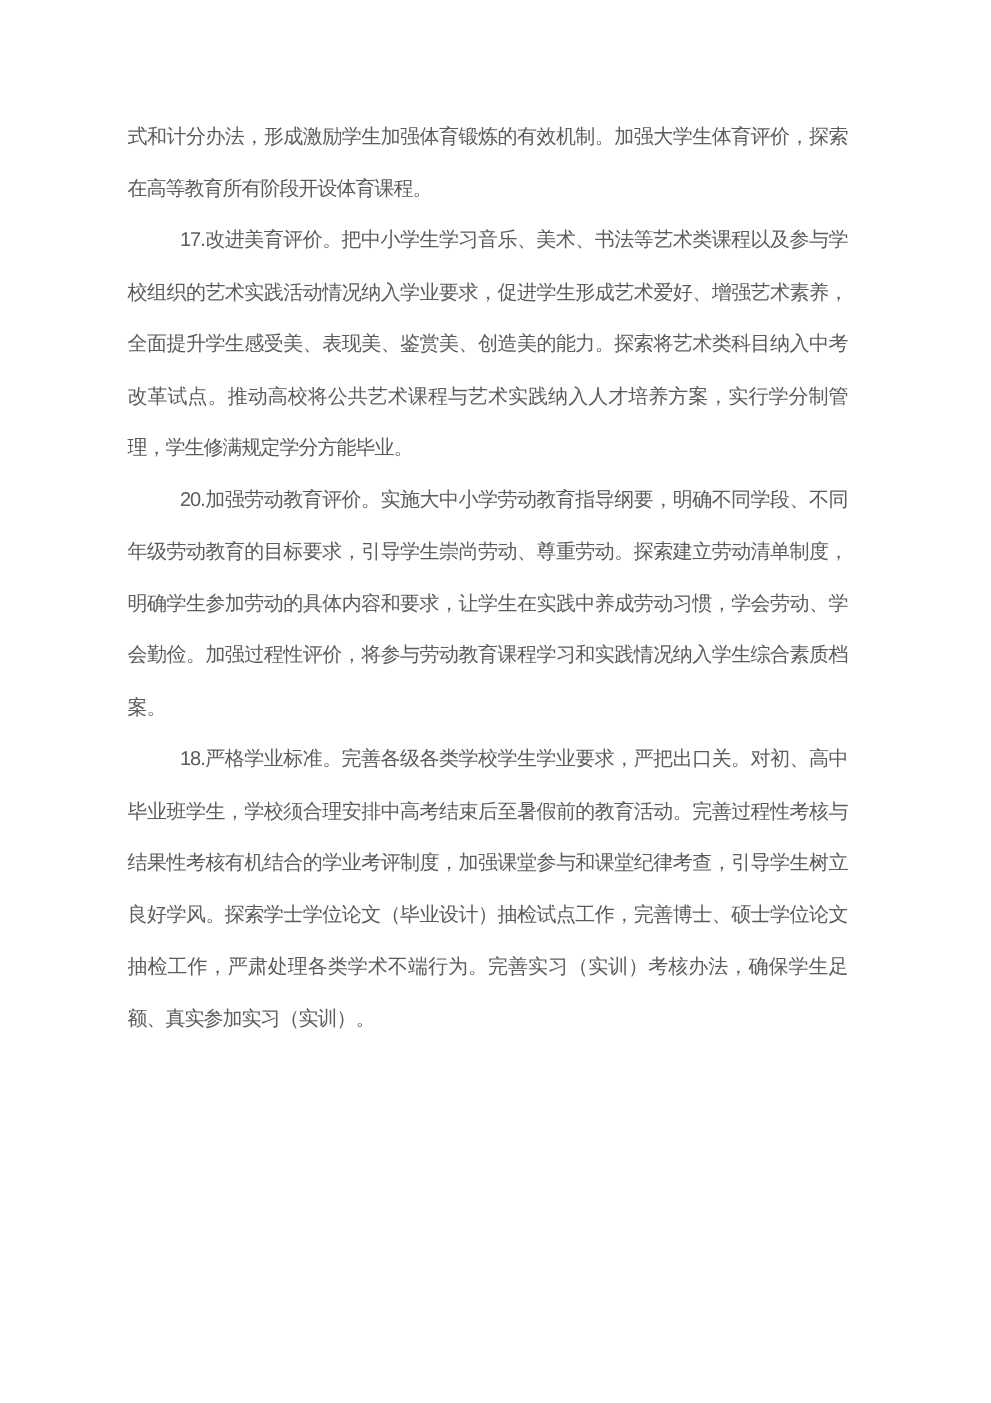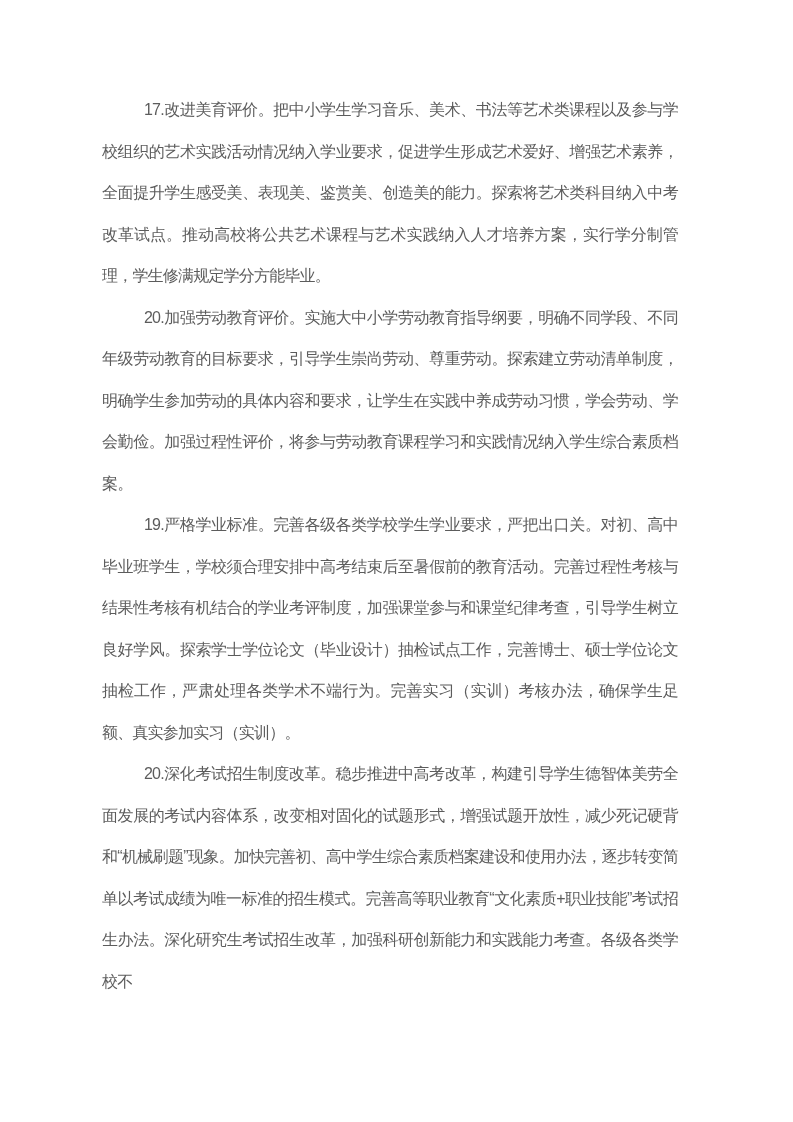--- a/index.html
+++ b/index.html
@@ -32,17 +32,17 @@
     word-break: break-all;
   }
   .doc-page p.indent {
     text-indent: 42px;
   }
 </style>
 </head>
 <body>
 
 <div class="doc-page">
+  <p>式和计分办法，形成激励学生加强体育锻炼的有效机制。加强大学生体育评价，探索在高等教育所有阶段开设体育课程。</p>
   <p class="indent">17.改进美育评价。把中小学生学习音乐、美术、书法等艺术类课程以及参与学校组织的艺术实践活动情况纳入学业要求，促进学生形成艺术爱好、增强艺术素养，全面提升学生感受美、表现美、鉴赏美、创造美的能力。探索将艺术类科目纳入中考改革试点。推动高校将公共艺术课程与艺术实践纳入人才培养方案，实行学分制管理，学生修满规定学分方能毕业。</p>
   <p class="indent">20.加强劳动教育评价。实施大中小学劳动教育指导纲要，明确不同学段、不同年级劳动教育的目标要求，引导学生崇尚劳动、尊重劳动。探索建立劳动清单制度，明确学生参加劳动的具体内容和要求，让学生在实践中养成劳动习惯，学会劳动、学会勤俭。加强过程性评价，将参与劳动教育课程学习和实践情况纳入学生综合素质档案。</p>
-  <p class="indent">19.严格学业标准。完善各级各类学校学生学业要求，严把出口关。对初、高中毕业班学生，学校须合理安排中高考结束后至暑假前的教育活动。完善过程性考核与结果性考核有机结合的学业考评制度，加强课堂参与和课堂纪律考查，引导学生树立良好学风。探索学士学位论文（毕业设计）抽检试点工作，完善博士、硕士学位论文抽检工作，严肃处理各类学术不端行为。完善实习（实训）考核办法，确保学生足额、真实参加实习（实训）。</p>
-  <p class="indent">20.深化考试招生制度改革。稳步推进中高考改革，构建引导学生德智体美劳全面发展的考试内容体系，改变相对固化的试题形式，增强试题开放性，减少死记硬背和“机械刷题”现象。加快完善初、高中学生综合素质档案建设和使用办法，逐步转变简单以考试成绩为唯一标准的招生模式。完善高等职业教育“文化素质+职业技能”考试招生办法。深化研究生考试招生改革，加强科研创新能力和实践能力考查。各级各类学校不</p>
+  <p class="indent">18.严格学业标准。完善各级各类学校学生学业要求，严把出口关。对初、高中毕业班学生，学校须合理安排中高考结束后至暑假前的教育活动。完善过程性考核与结果性考核有机结合的学业考评制度，加强课堂参与和课堂纪律考查，引导学生树立良好学风。探索学士学位论文（毕业设计）抽检试点工作，完善博士、硕士学位论文抽检工作，严肃处理各类学术不端行为。完善实习（实训）考核办法，确保学生足额、真实参加实习（实训）。</p>
 </div>
 
 </body></html>

